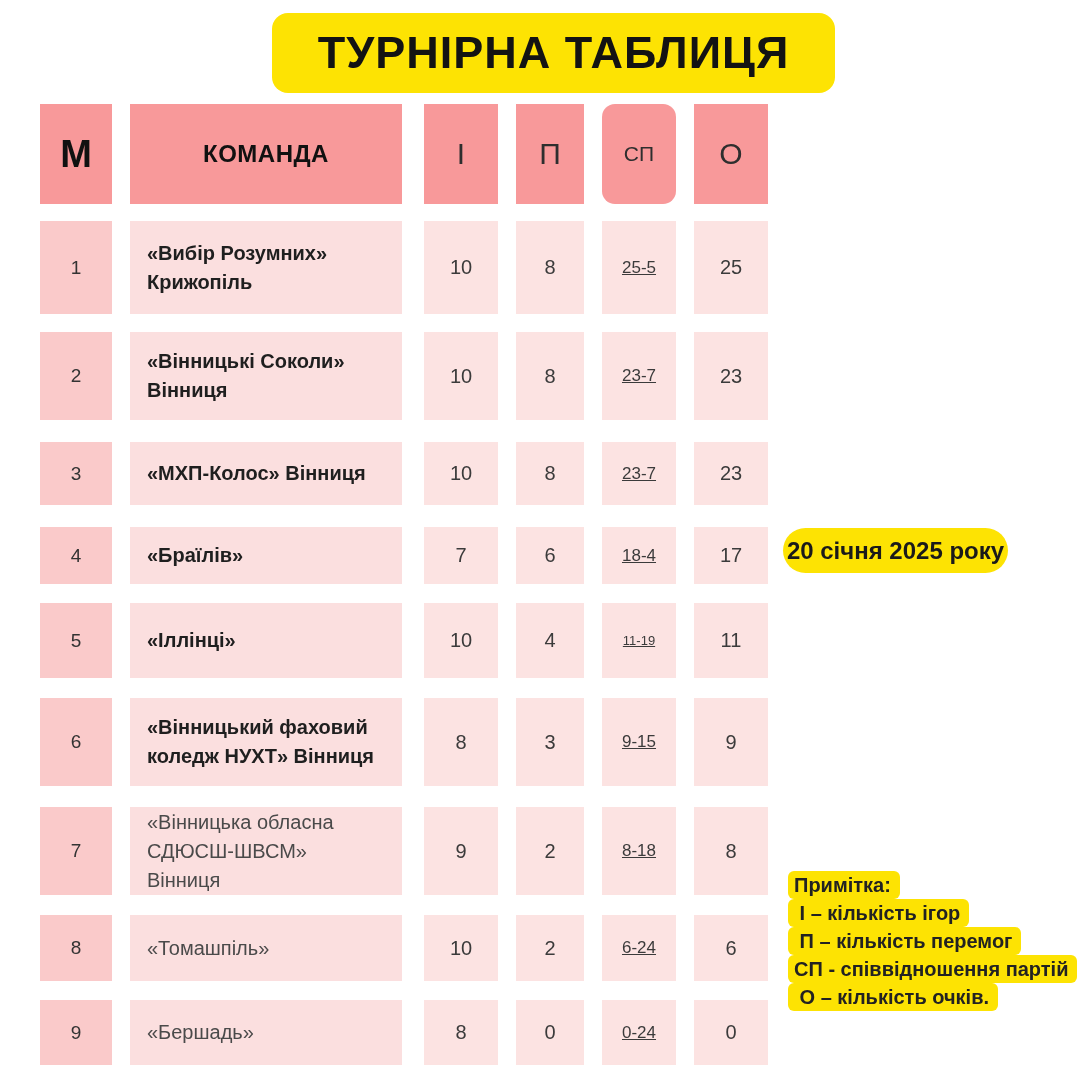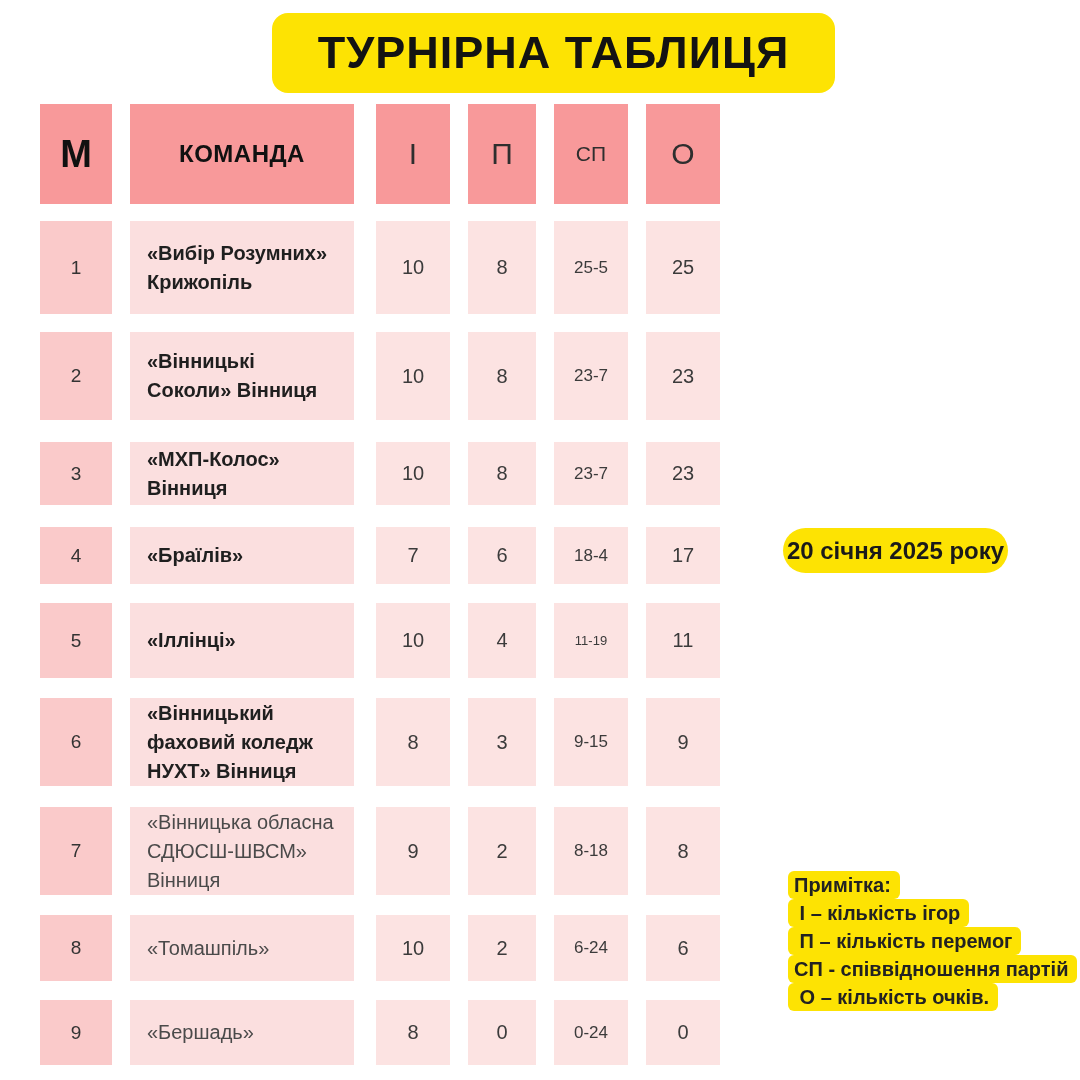--- a/index.html
+++ b/index.html
@@ -21,42 +21,42 @@
   }
   .title-banner h1{
     font-size:45px;font-weight:bold;color:#131313;letter-spacing:1px;white-space:nowrap;
   }
 
   
   .table{position:absolute;left:40px;top:104px;width:728px;}
   .row{display:flex;}
   .cell{display:flex;align-items:center;justify-content:center;}
   .c-m   {width:72px;  margin-right:18px;}
-  .c-team{width:224px; margin-right:22px;}
+  .c-team{width:272px; margin-right:22px;}
   .c-i   {width:74px;  margin-right:18px;}
   .c-p   {width:68px;  margin-right:18px;}
   .c-sp  {width:74px;  margin-right:18px;}
   .c-o   {width:74px;}
 
   .header-row{height:100px;margin-bottom:17px;}
   .header-row .cell{background:var(--header-pink);color:#2e2e2e;}
   .header-row .c-m{font-size:38px;font-weight:bold;color:#111;}
   .header-row .c-team{font-size:24px;font-weight:bold;color:#111;letter-spacing:.5px;}
   .header-row .c-i,.header-row .c-p,.header-row .c-o{font-size:30px;font-weight:400;}
-  .header-row .c-sp{font-size:21px;font-weight:400;}
+  .header-row .c-sp{font-size:21px;font-weight:400;border-radius:13px;}
 
   .rows .row .c-m{background:var(--place-pink);font-size:19px;color:#333;}
   .rows .row .c-team{
     background:var(--team-pink);justify-content:flex-start;
     padding:0 17px;font-size:20px;line-height:1.45;color:#4a4a4a;font-weight:400;
   }
   .rows .row .c-i,.rows .row .c-p,.rows .row .c-o{
     background:var(--cell-pink);font-size:20px;color:#3b3b3b;
   }
-  .rows .row .c-sp{background:var(--cell-pink);font-size:17px;color:#3b3b3b;}
+  .rows .row .c-sp{background:var(--cell-pink);font-size:17px;color:#3b3b3b;text-decoration:underline;}
 
   .rows .row:nth-child(1){height:93px;margin-bottom:18px;}
   .rows .row:nth-child(2){height:88px;margin-bottom:22px;}
   .rows .row:nth-child(3){height:63px;margin-bottom:22px;}
   .rows .row:nth-child(4){height:57px;margin-bottom:19px;}
   .rows .row:nth-child(5){height:75px;margin-bottom:20px;}
   .rows .row:nth-child(6){height:88px;margin-bottom:21px;}
   .rows .row:nth-child(7){height:88px;margin-bottom:20px;}
   .rows .row:nth-child(8){height:66px;margin-bottom:19px;}
   .rows .row:nth-child(9){height:65px;}

